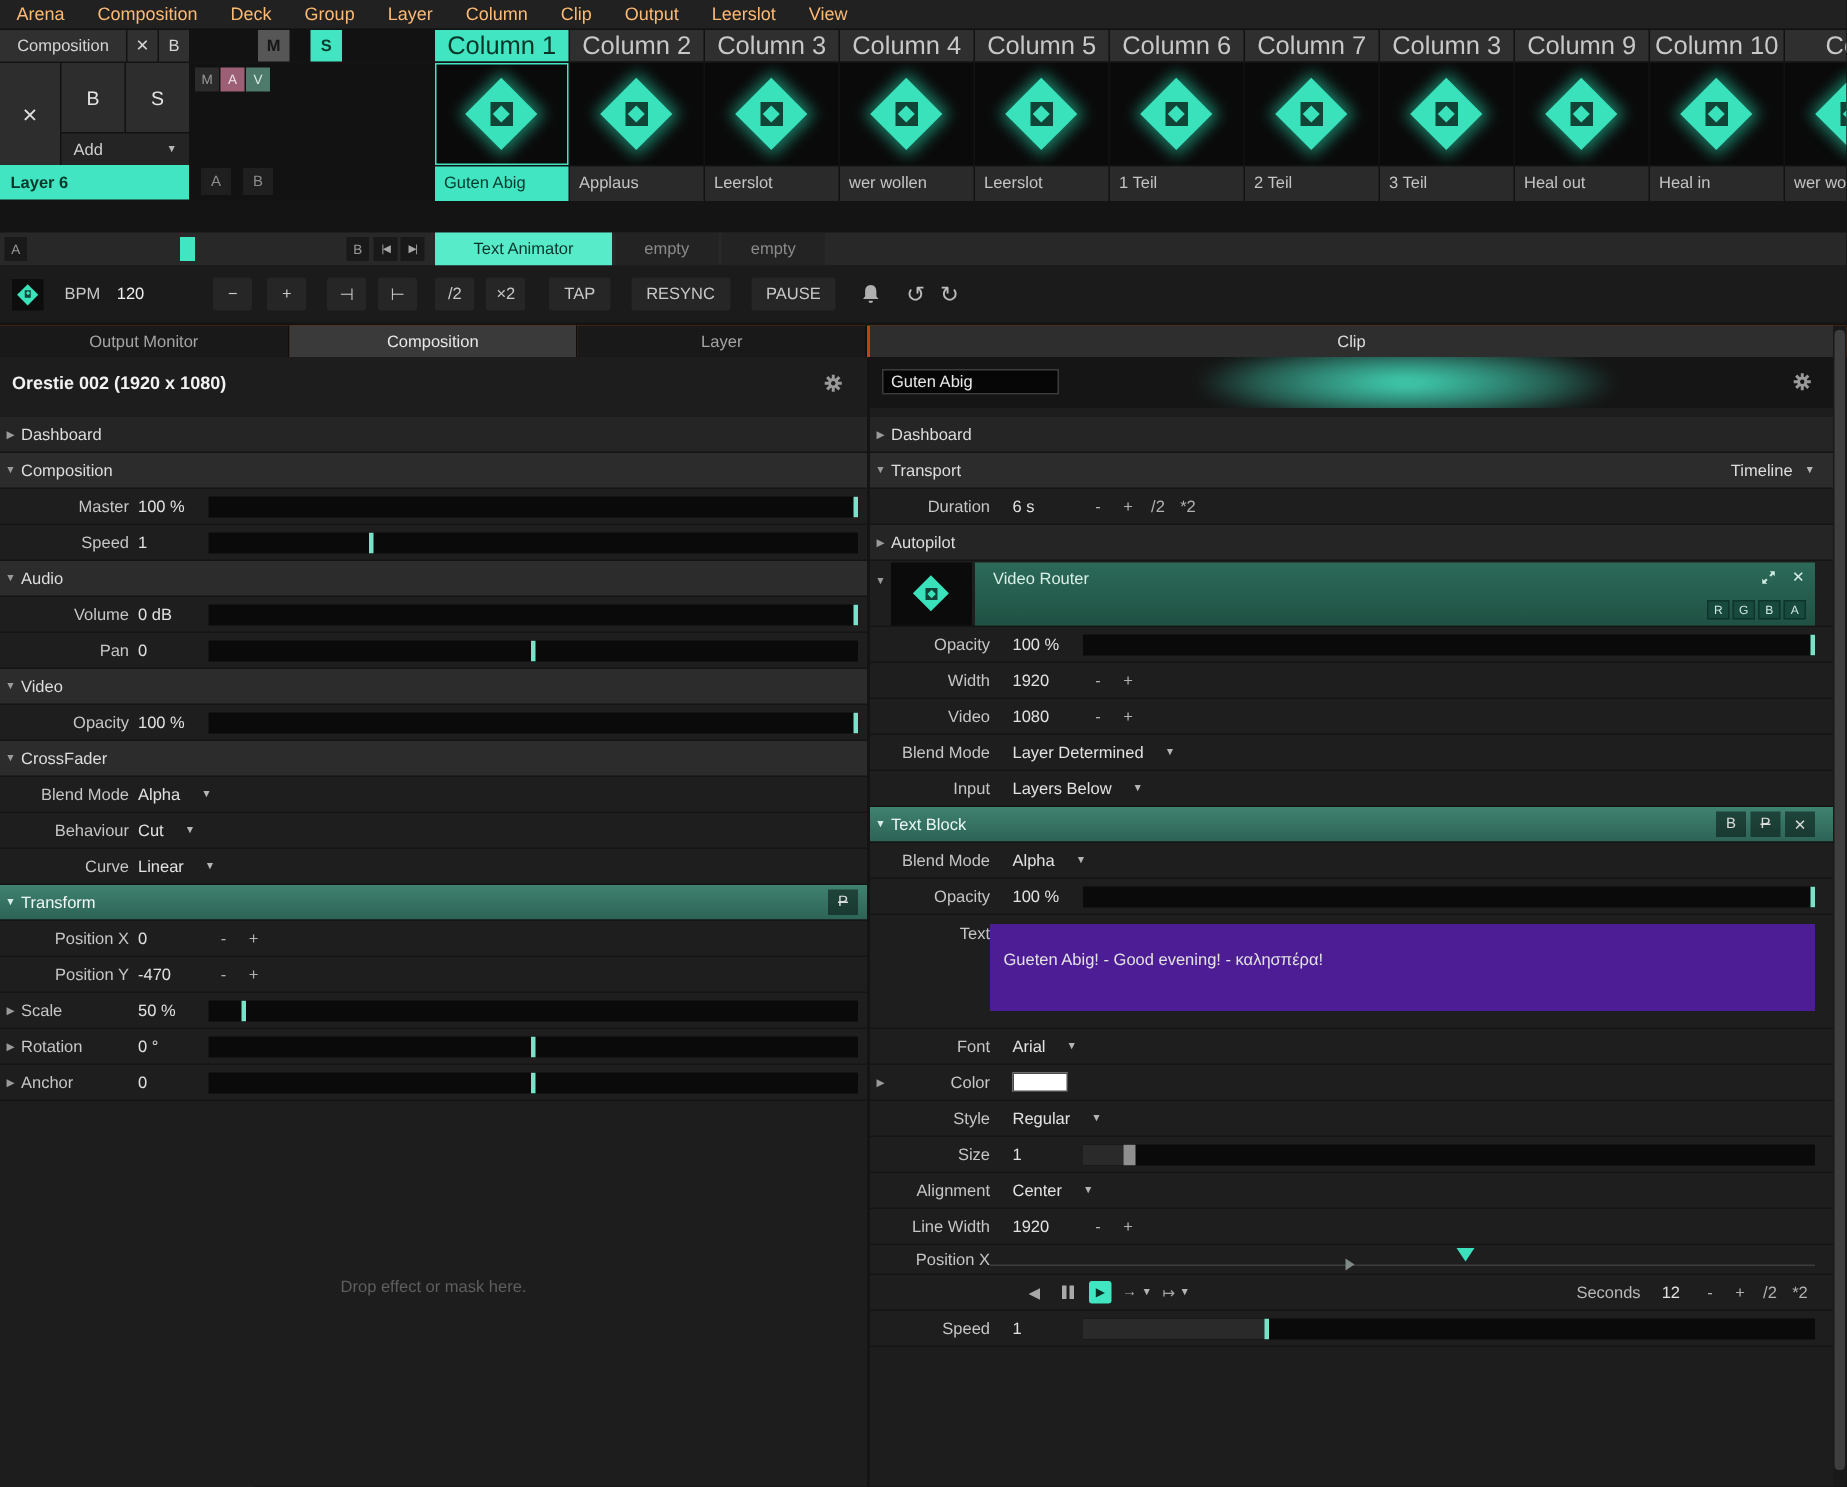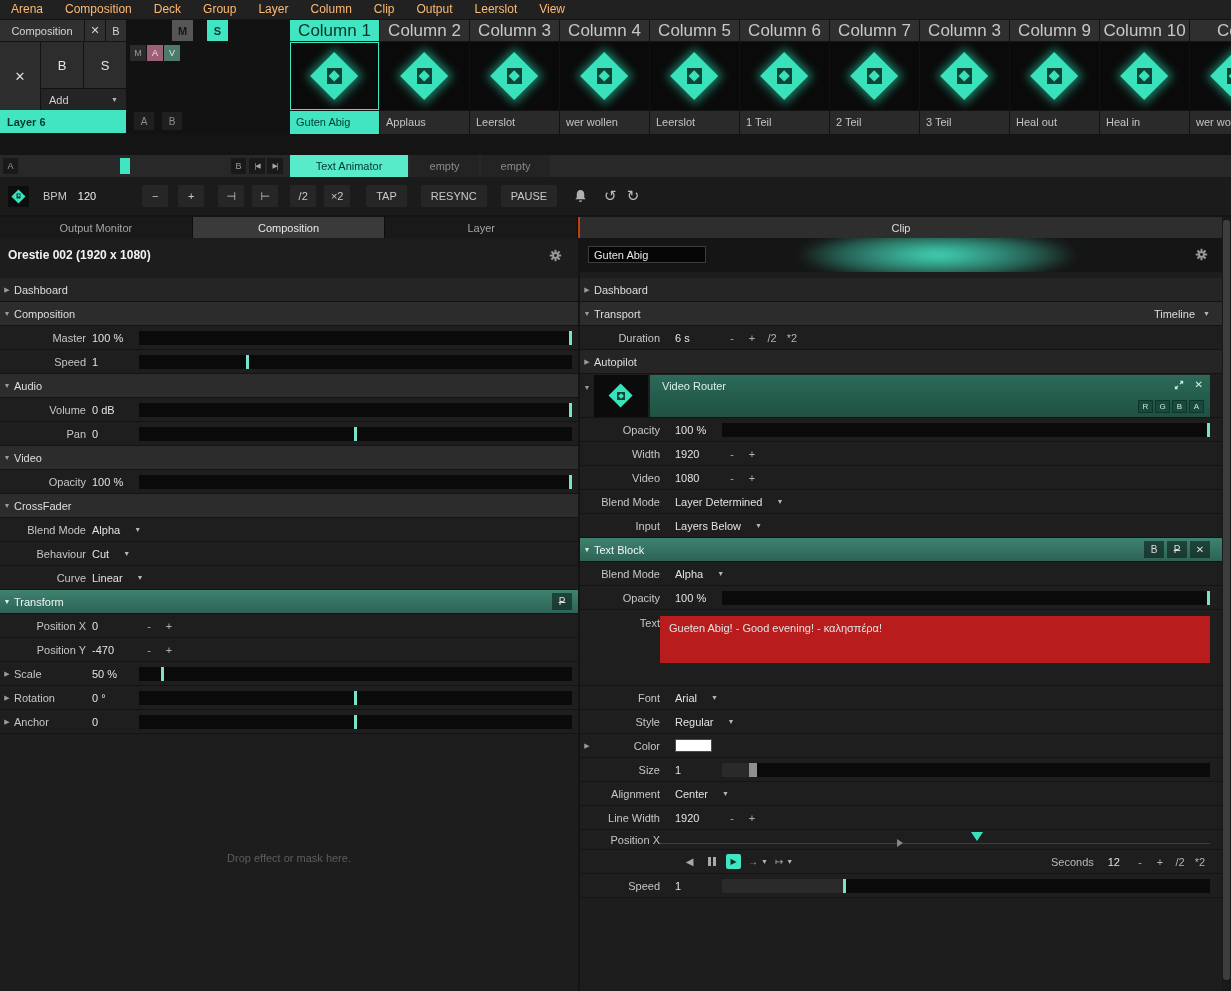--- a/index.html
+++ b/index.html
@@ -125,21 +125,21 @@
   .caret{font-size:7px;color:#b5b5b5}
   .track{position:relative;flex:1;height:14px;background:#0a0a0a;overflow:hidden}
   .handle{position:absolute;top:0;bottom:0;width:3px;background:#79e2c8}
   .track.gray .handle{width:8px;background:#8f8f8f}
   .fill{position:absolute;left:0;top:0;bottom:0;background:#2a2a2a}
   .sbtn{width:20px;flex:none;text-align:center;color:#b2b2b2;font-size:11px}
   .prow .caret.dd{margin-left:14px}
   .swatch{width:37px;height:13px;margin-left:15px;border:1px solid #4a4a4a;flex:none}
   .prow.t-textarea{height:76px;align-items:flex-start}
   .prow.t-textarea .lbl{padding-top:7px}
-  .textbox{flex:1;height:47px;margin-top:6px;background:#b91c1c;color:#e2e2e2;padding:5px 9px;line-height:1.35}
+  .textbox{flex:1;height:58px;margin-top:6px;background:#4c1d95;color:#e2e2e2;padding:17px 9px;line-height:1.35}
   .prow.t-timeline{height:20px}
   .tl{position:relative;flex:1;height:16px}
   .tl::before{content:"";position:absolute;left:0;right:0;bottom:4px;height:1px;background:#3d3d3d}
   .tl-marker{position:absolute;bottom:1px;width:0;height:0;border-left:6px solid #808a88;border-top:4px solid transparent;border-bottom:4px solid transparent}
   .tl-flag{position:absolute;top:0;width:0;height:0;border-top:9px solid #3de0bd;border-left:6px solid transparent;border-right:6px solid transparent}
   .prow.t-transport{padding-left:102px}
   .tgroup{display:flex;align-items:center;gap:7px}
   .tbtn{min-width:15px;height:16px;display:flex;align-items:center;justify-content:center;color:#a8a8a8;font-size:10px}
   .tbtn.play{width:15px;height:15px;background:#41e5c1;color:#032e23;border-radius:2px;font-size:8px}
   .pbar{display:block;width:3px;height:9px;background:#a8a8a8;margin:0 1px}
@@ -707,30 +707,30 @@
           <div class="ctl">
             <div class="textbox">Gueten Abig! - Good evening! - καλησπέρα!</div>
           </div>
         </div>
         <div class="prow t-dropdown">
           <div class="arrow"></div>
           <div class="lbl">Font</div>
           <div class="val auto">Arial</div>
           <span class="caret dd">▼</span>
         </div>
-        <div class="prow t-dropdown">
-          <div class="arrow"></div>
-          <div class="lbl">Style</div>
-          <div class="val auto">Regular</div>
-          <span class="caret dd">▼</span>
-        </div>
         <div class="prow t-color">
           <div class="arrow">▶</div>
           <div class="lbl">Color</div>
           <div class="swatch" style="background: rgb(255, 255, 255);"></div>
+        </div>
+        <div class="prow t-dropdown">
+          <div class="arrow"></div>
+          <div class="lbl">Style</div>
+          <div class="val auto">Regular</div>
+          <span class="caret dd">▼</span>
         </div>
         <div class="prow t-slider">
           <div class="arrow"></div>
           <div class="lbl">Size</div>
           <div class="val">1</div>
           <div class="ctl">
             <div class="track gray">
               <div class="fill" style="width: 5.5%;"></div>
               <div class="handle" style="left: calc(5.5% + 0px);"></div>
             </div>

